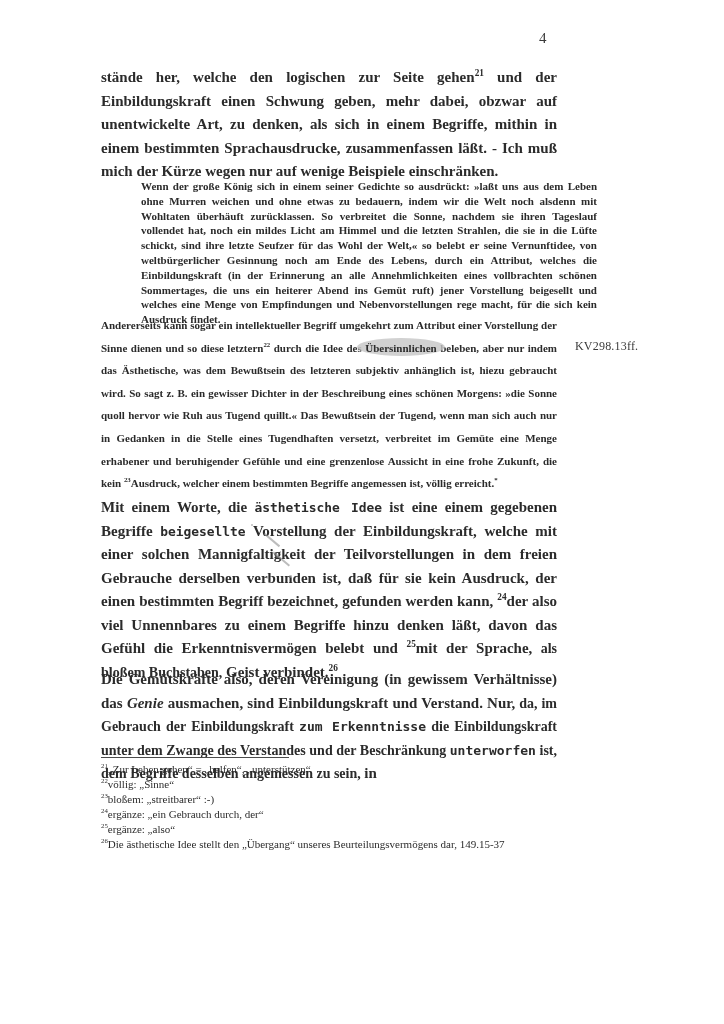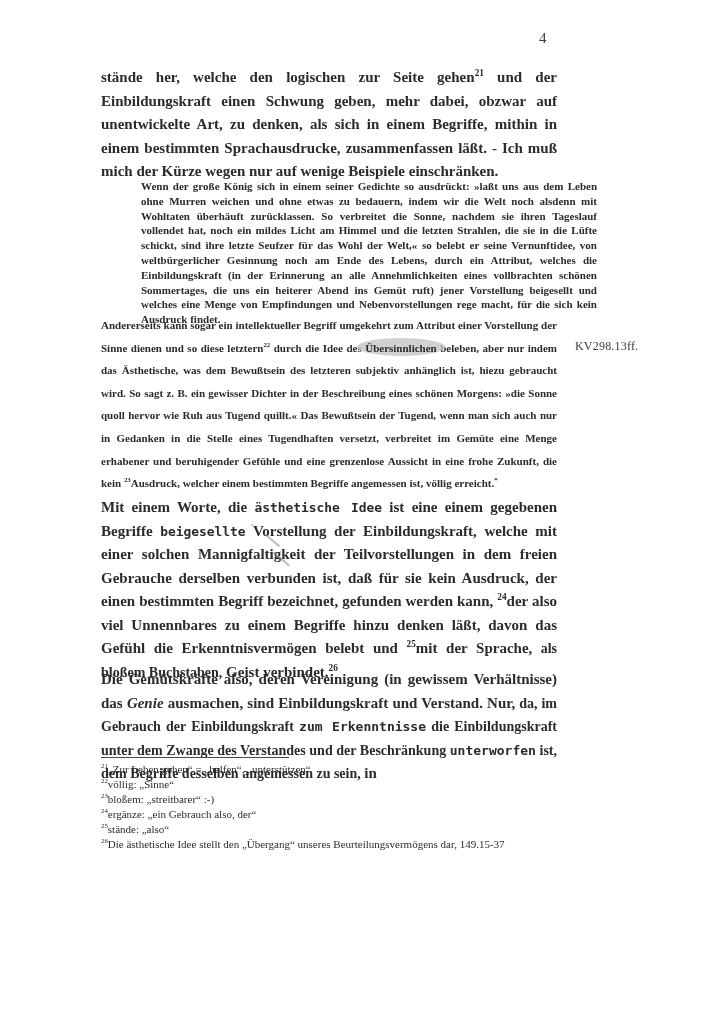--- a/index.html
+++ b/index.html
@@ -75,18 +75,18 @@
   <div class="pm" style="left:262px;top:539px;width:20px;height:1.5px;transform:rotate(40deg)"></div>
   <div class="pm" style="left:271px;top:558px;width:21px;height:1.5px;transform:rotate(40deg)"></div>
   <div class="pm pm-dot" style="left:289px;top:575px;width:2.5px;height:2.5px"></div>
 
   <div class="fn-rule"></div>
 
   <div class="footnotes" id="footnotes">
       <div class="fn"><span class="sup">21</span><span>„Zur Leben gehen“ = „helfen“, „unterstützen“</span></div>
       <div class="fn"><span class="sup">22</span><span>völlig: „Sinne“</span></div>
       <div class="fn"><span class="sup">23</span><span>bloßem: „streitbarer“ :-)</span></div>
-      <div class="fn"><span class="sup">24</span><span>ergänze: „ein Gebrauch also, der“</span></div>
-      <div class="fn"><span class="sup">25</span><span>stände: „also“</span></div>
+      <div class="fn"><span class="sup">24</span><span>ergänze: „ein Gebrauch durch, der“</span></div>
+      <div class="fn"><span class="sup">25</span><span>ergänze: „also“</span></div>
       <div class="fn"><span class="sup">26</span><span>Die ästhetische Idee stellt den „Übergang“ unseres Beurteilungsvermögens dar, 149.15-37</span></div>
     </div>
 
 </div>
 
 </body></html>

